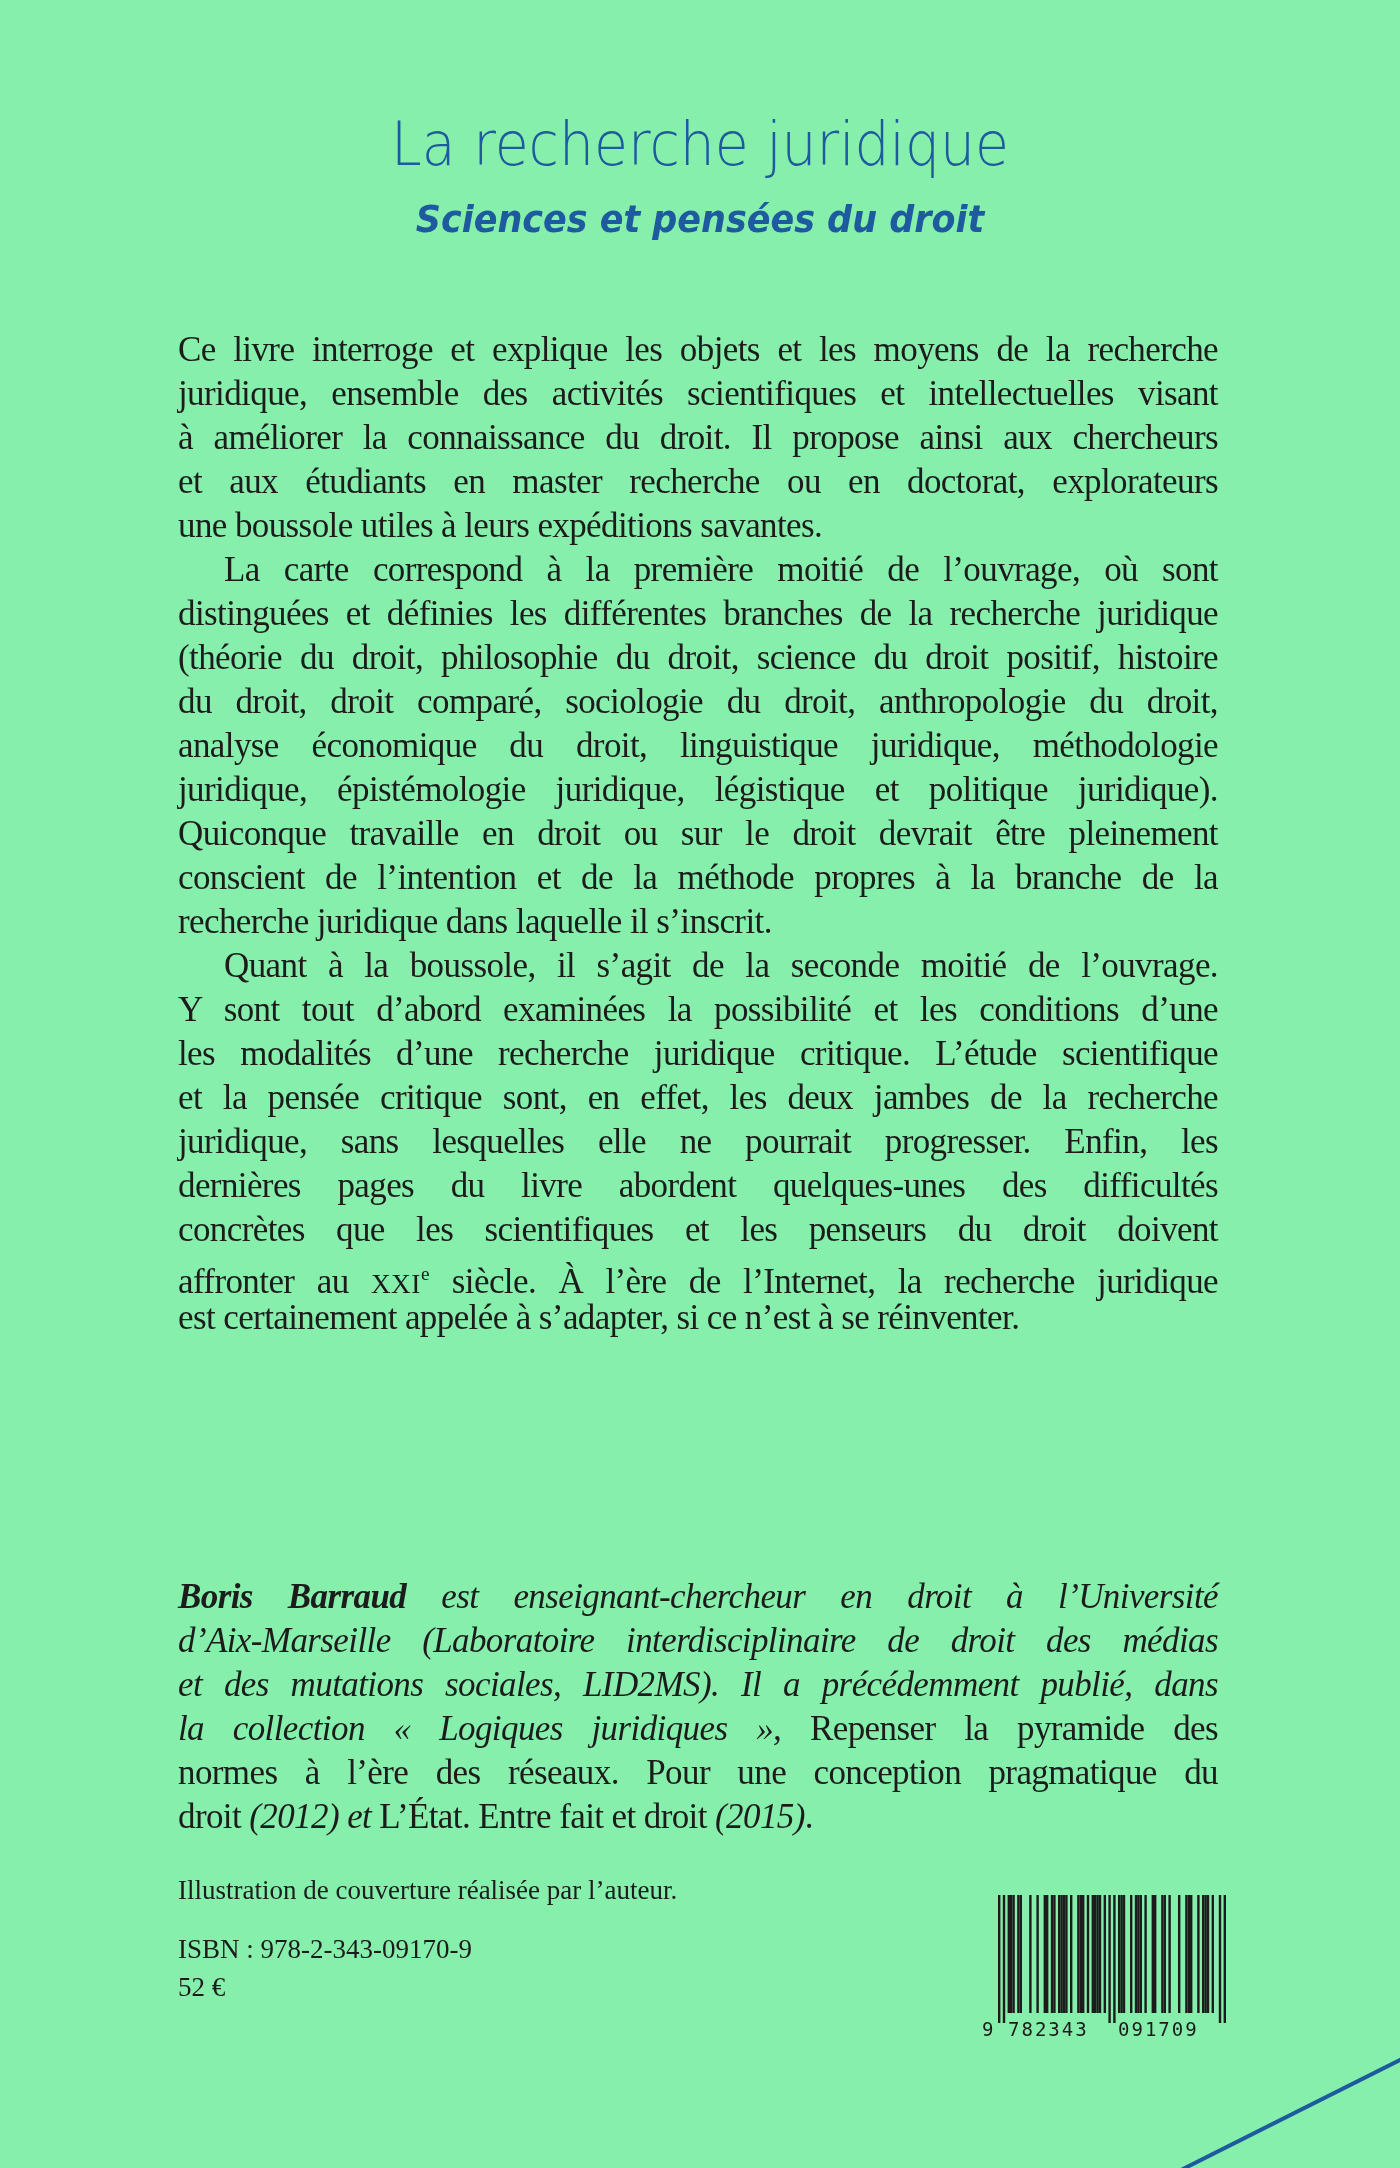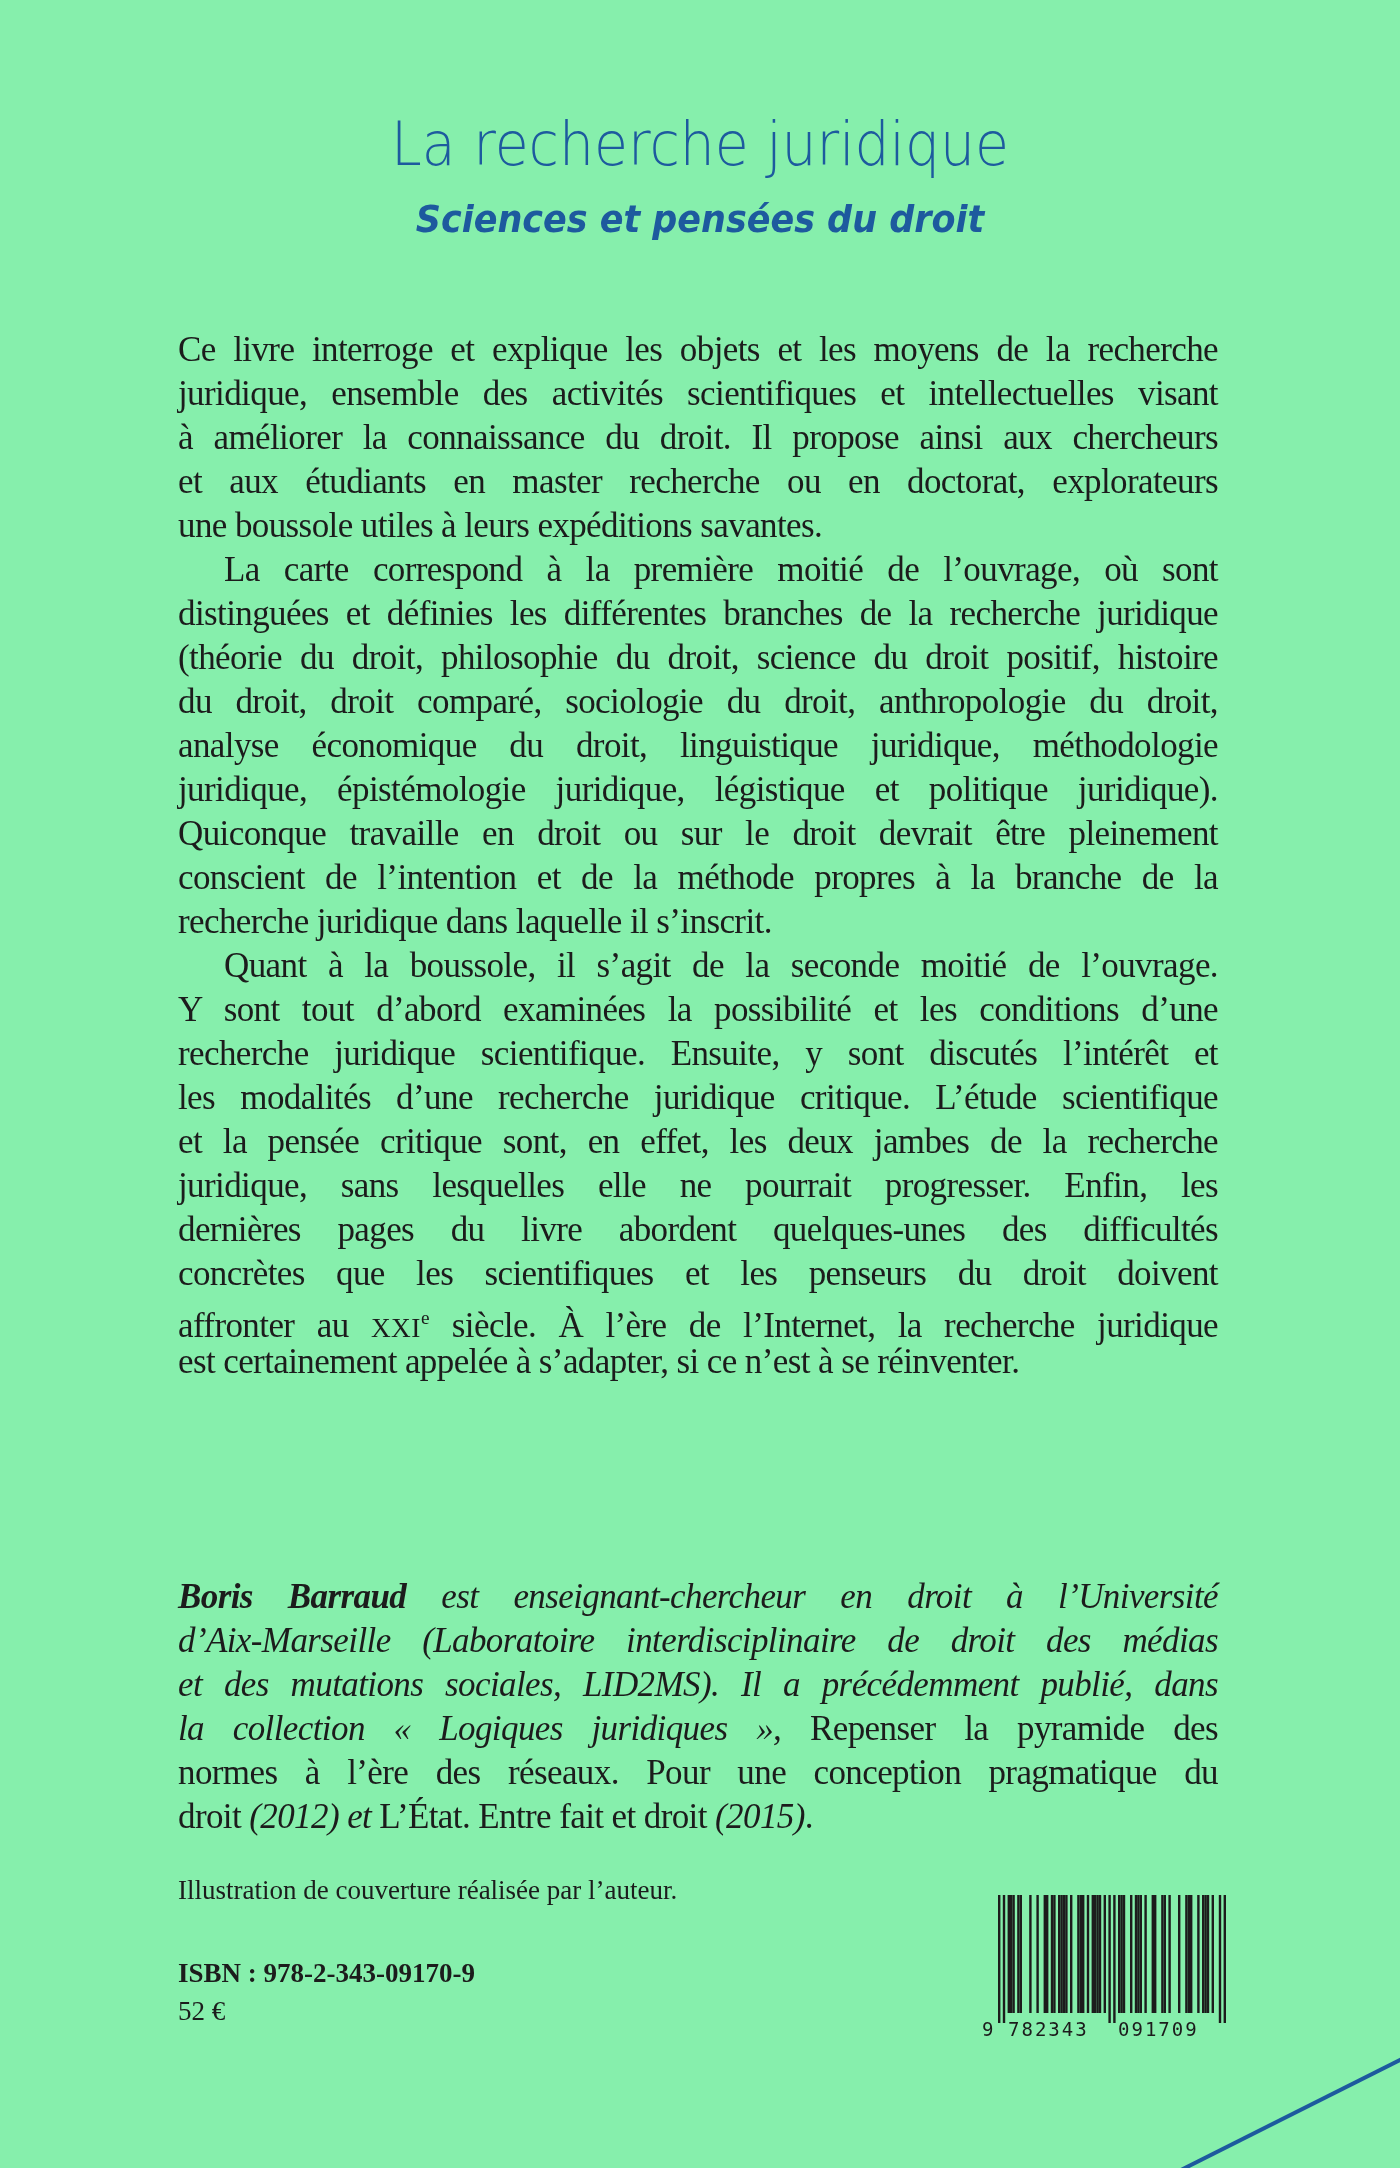--- a/index.html
+++ b/index.html
@@ -30,21 +30,21 @@
   .line.indent { padding-left: 46px; }
   .bio { position: absolute; left: 178px; width: 1040px; top: 1555px;
     font-family: "Liberation Serif", serif; font-size: 35px; color: #1c1c1c; margin-top: 20px; }
   .bio .line { font-style: italic; }
   .bio .up { font-style: normal; }
   .bio b { font-weight: bold; font-style: italic; }
   .footer { position: absolute; left: 178px; top: 1870px;
     font-family: "Liberation Serif", serif; font-size: 27px; color: #1c1c1c; }
   .footer div { white-space: nowrap; }
   .credit { line-height: 40px; }
-  .isbn { margin-top: 44px; line-height: 38px; font-weight: bold; }
+  .isbn { margin-top: 20px; line-height: 38px; }
   .price { line-height: 38px; }
   .barcode { position: absolute; left: 980px; top: 1890px; width: 250px; height: 150px; }
   .barcode svg { width: 250px; height: 150px; display: block; }
   .deco-line { position: absolute; left: 0; top: 0; width: 1400px; height: 2168px; pointer-events: none; }
   sup.ord { font-size: 0.55em; vertical-align: 0.7em; letter-spacing: 0; }
   .sc { font-size: 0.78em; letter-spacing: 0.5px; }
 </style>
 </head>
 <body>
 
@@ -71,21 +71,20 @@
       <span class="line">analyse économique du droit, linguistique juridique, méthodologie</span>
       <span class="line">juridique, épistémologie juridique, légistique et politique juridique).</span>
       <span class="line">Quiconque travaille en droit ou sur le droit devrait être pleinement</span>
       <span class="line">conscient de l’intention et de la méthode propres à la branche de la</span>
       <span class="line last">recherche juridique dans laquelle il s’inscrit.</span>
     </div>
 
     <div>
       <span class="line indent">Quant à la boussole, il s’agit de la seconde moitié de l’ouvrage.</span>
       <span class="line">Y sont tout d’abord examinées la possibilité et les conditions d’une</span>
-      <span class="line">recherche juridique scientifique. Ensuite, y sont discutés l’intérêt et</span>
       <span class="line">les modalités d’une recherche juridique critique. L’étude scientifique</span>
       <span class="line">et la pensée critique sont, en effet, les deux jambes de la recherche</span>
       <span class="line">juridique, sans lesquelles elle ne pourrait progresser. Enfin, les</span>
       <span class="line">dernières pages du livre abordent quelques-unes des difficultés</span>
       <span class="line">concrètes que les scientifiques et les penseurs du droit doivent</span>
       <span class="line"><span>affronter au </span><span class="sc">XXI</span><sup class="ord">e</sup><span> siècle. À l’ère de l’Internet, la recherche juridique</span></span>
       <span class="line last">est certainement appelée à s’adapter, si ce n’est à se réinventer.</span>
     </div>
   </div>
 

